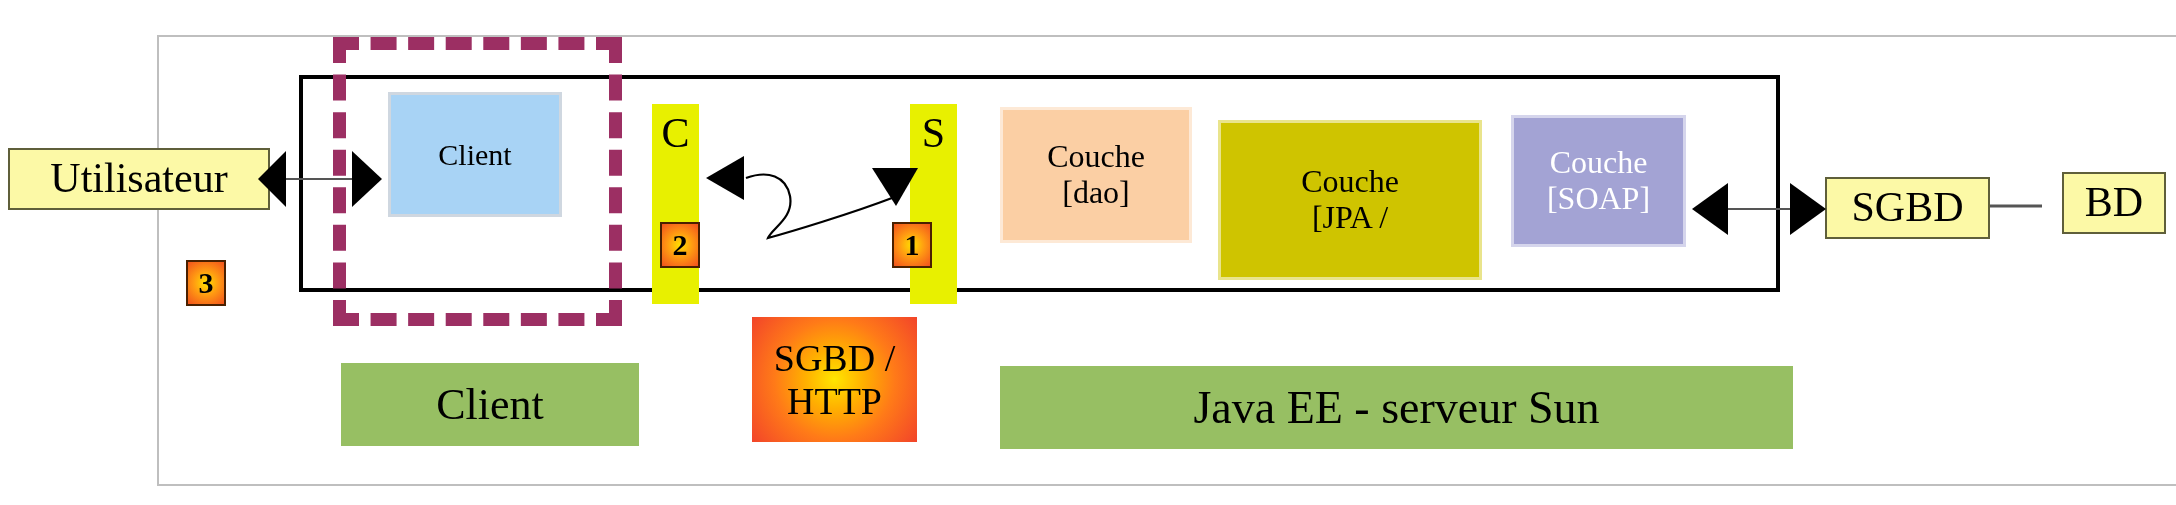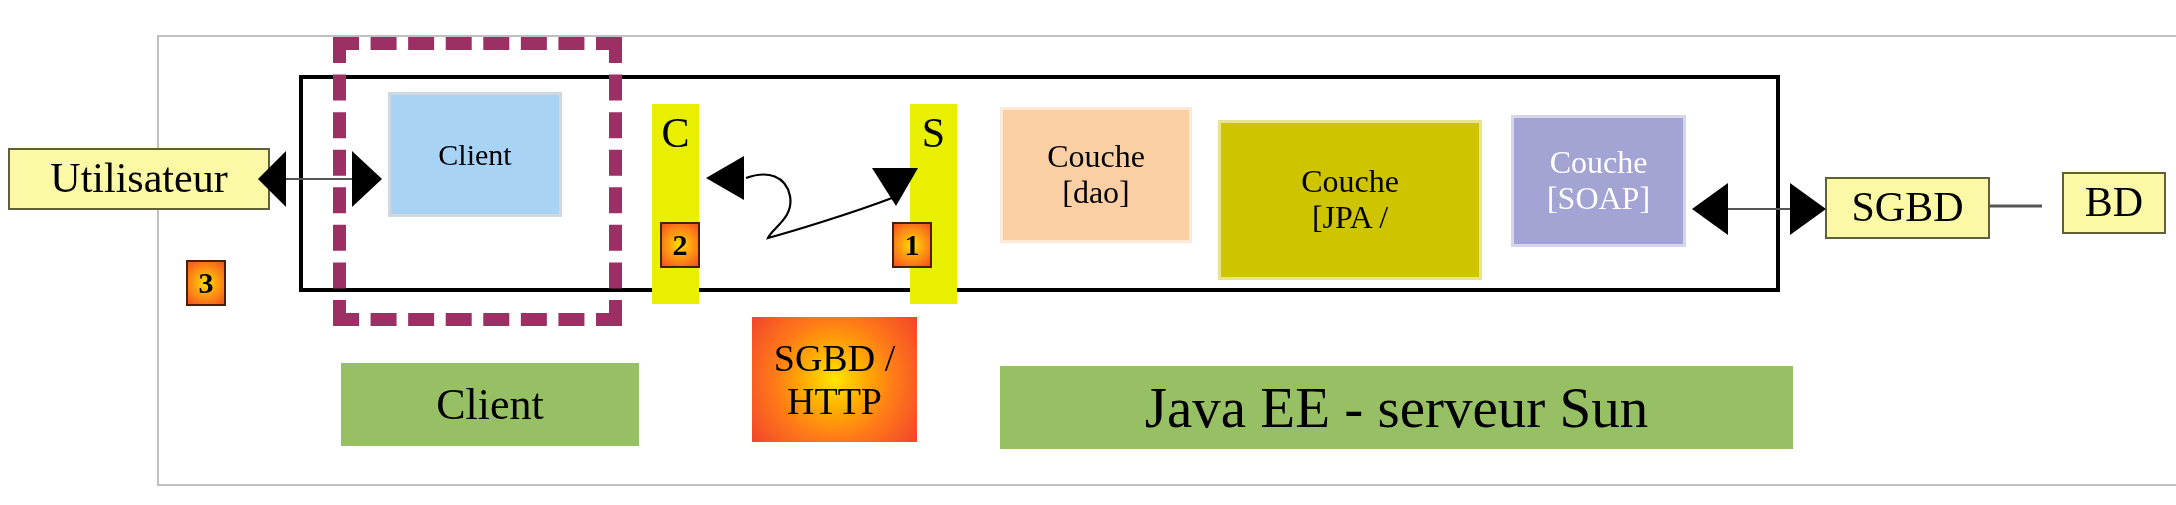--- a/index.html
+++ b/index.html
@@ -190,21 +190,21 @@
 
   <div class="node band" id="client-band" style="left:341px; top:363px; width:298px; height:83px; font-size:44px;">
     <span>Client</span>
   </div>
 
   <div class="node" id="http-soap" style="left:752px; top:317px; width:165px; height:125px; font-size:38px;">
     <span>SGBD /</span>
     <span class="lbl-line2">HTTP</span>
   </div>
 
-  <div class="node band" id="server-band" style="left:1000px; top:366px; width:793px; height:83px; font-size:57px;">
+  <div class="node band" id="server-band" style="left:1000px; top:366px; width:793px; height:83px; font-size:46px;">
     <span>Java EE - serveur Sun</span>
   </div>
 
   <div class="badge" style="left:186px; top:260px;">
     <span>3</span>
   </div>
 
   <div class="badge" style="left:660px; top:222px;">
     <span>2</span>
   </div>

